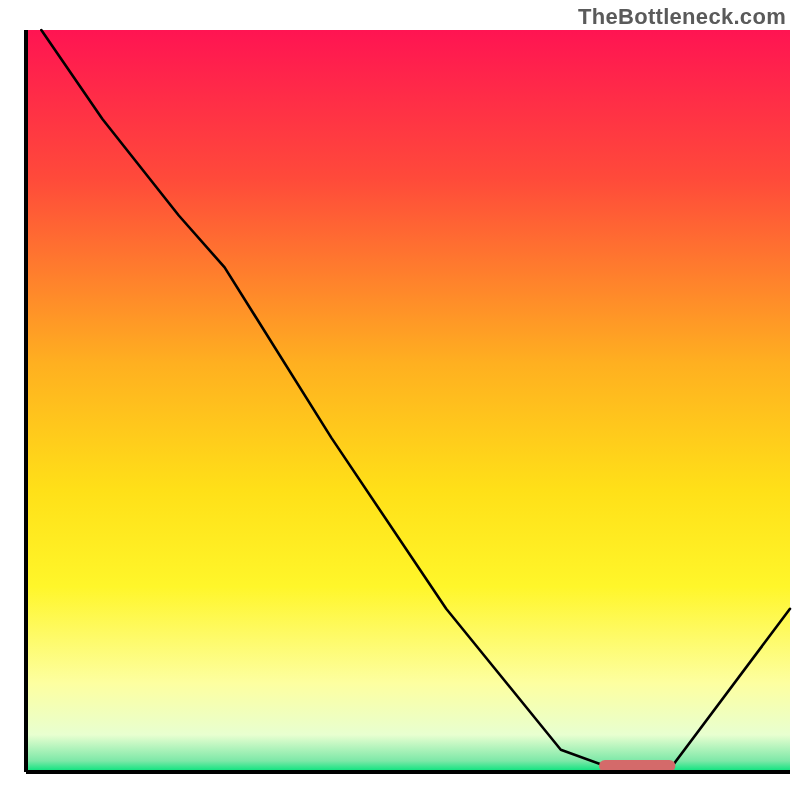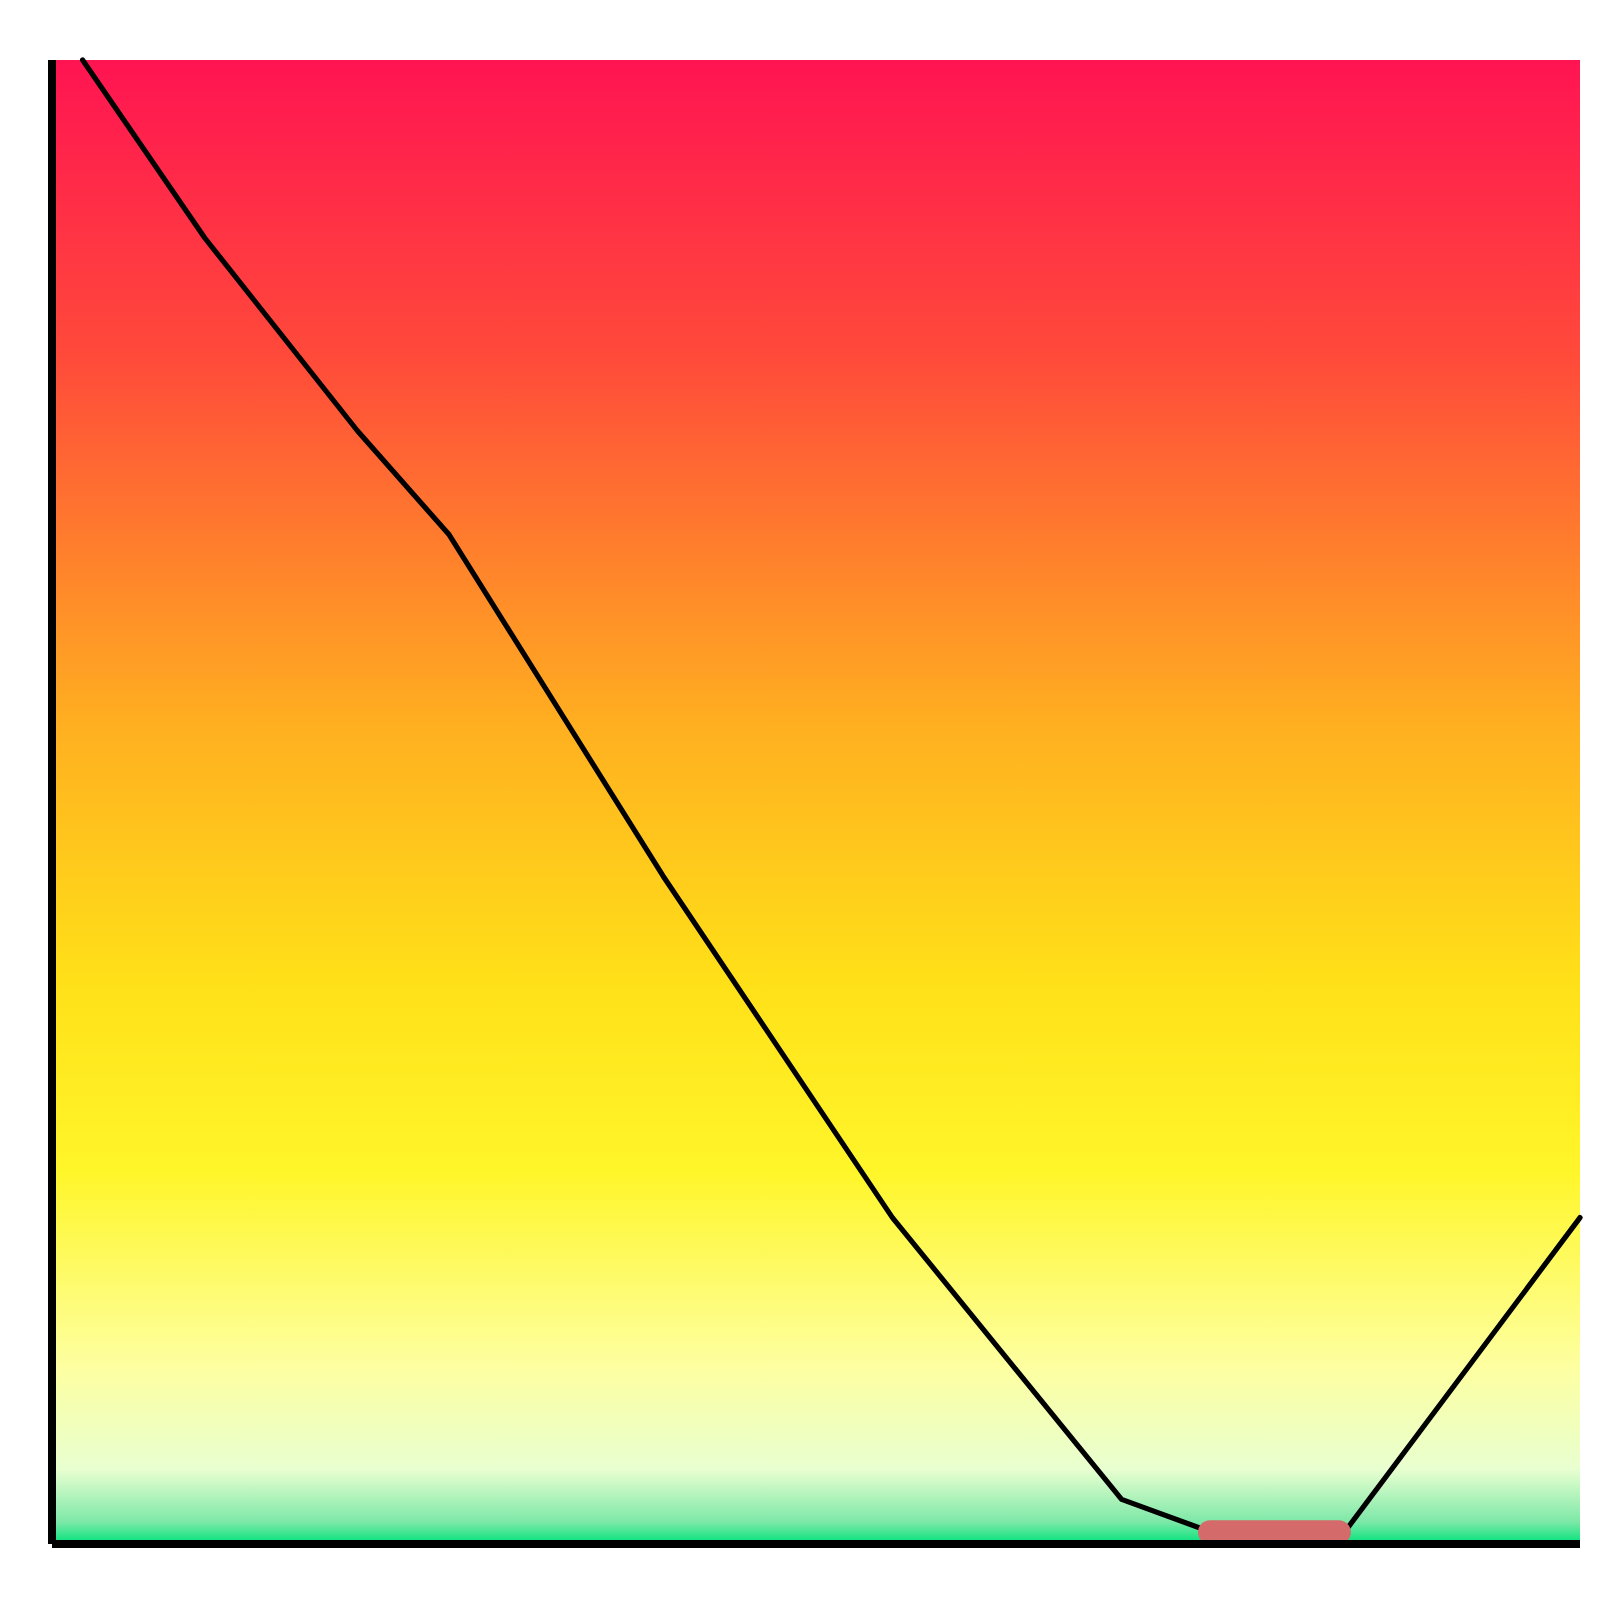--- a/index.html
+++ b/index.html
@@ -30,20 +30,21 @@
     top: 0;
     left: 0;
     width: 800px;
     height: 800px;
   }
 </style>
 </head>
 <body>
 <div class="wrapper">
 
+<div class="watermark">TheBottleneck.com</div>
 
 <svg class="chart" viewBox="0 0 800 800">
   <defs>
     <linearGradient id="bg-grad" x1="0" y1="0" x2="0" y2="1">
           <stop offset="0.00%" stop-color="#ff1452"></stop>
           <stop offset="20.00%" stop-color="#ff4a3a"></stop>
           <stop offset="45.00%" stop-color="#ffb020"></stop>
           <stop offset="62.00%" stop-color="#ffe018"></stop>
           <stop offset="75.00%" stop-color="#fff62a"></stop>
           <stop offset="88.00%" stop-color="#fdffa0"></stop>

